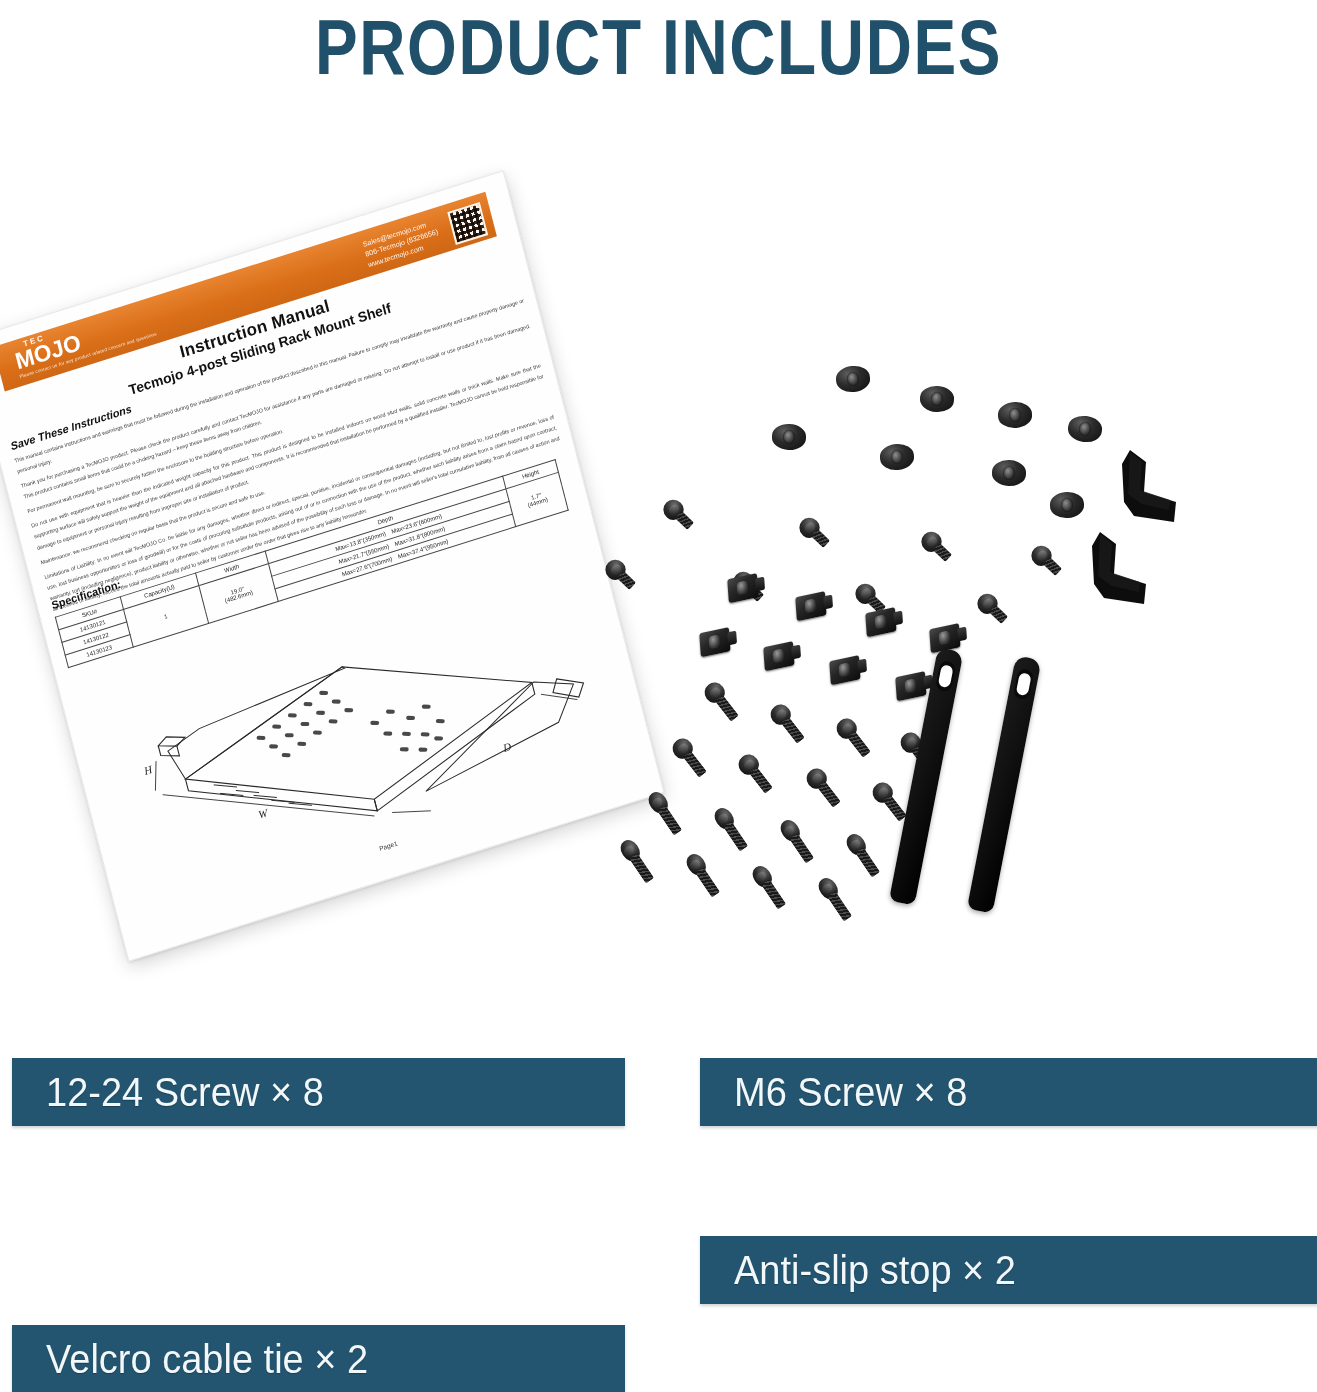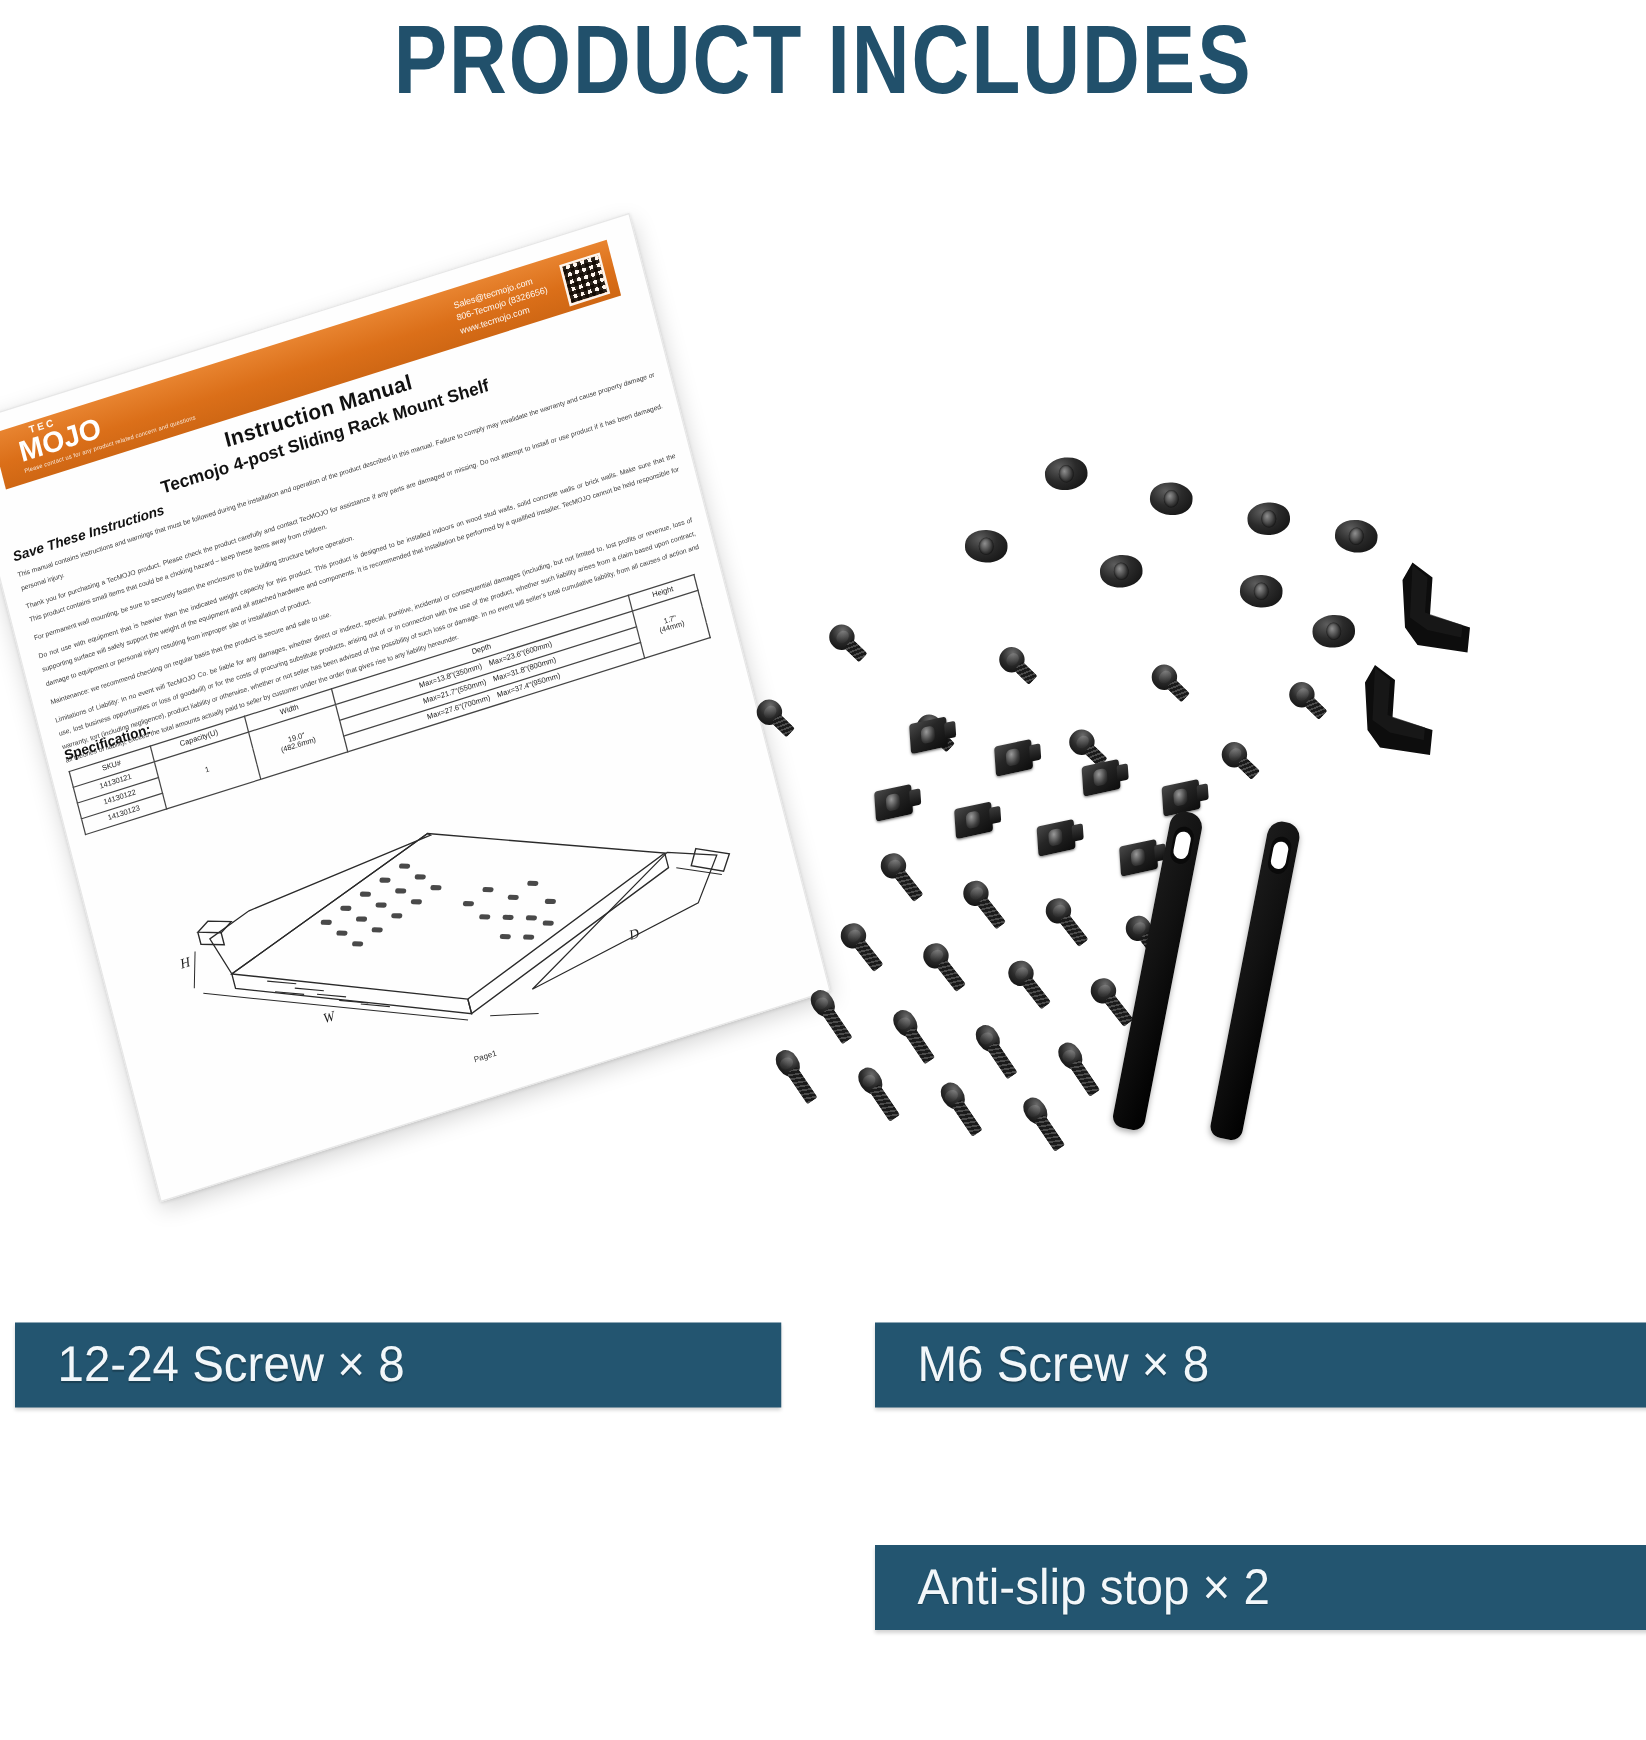--- a/index.html
+++ b/index.html
@@ -566,20 +566,23 @@
           <div class="slot"></div>
         </div>
     </div>
 
   </div>
 
   <div class="bars">
     <div class="bar left r0">
         <span>12-24 Screw × 8</span>
       </div>
+    <div class="bar left r3">
+        <span>Velcro cable tie × 2</span>
+      </div>
 
     <div class="bar right r0">
         <span>M6 Screw × 8</span>
       </div>
     <div class="bar right r2">
         <span>Anti-slip stop × 2</span>
       </div>
   </div>
 
 </div>

